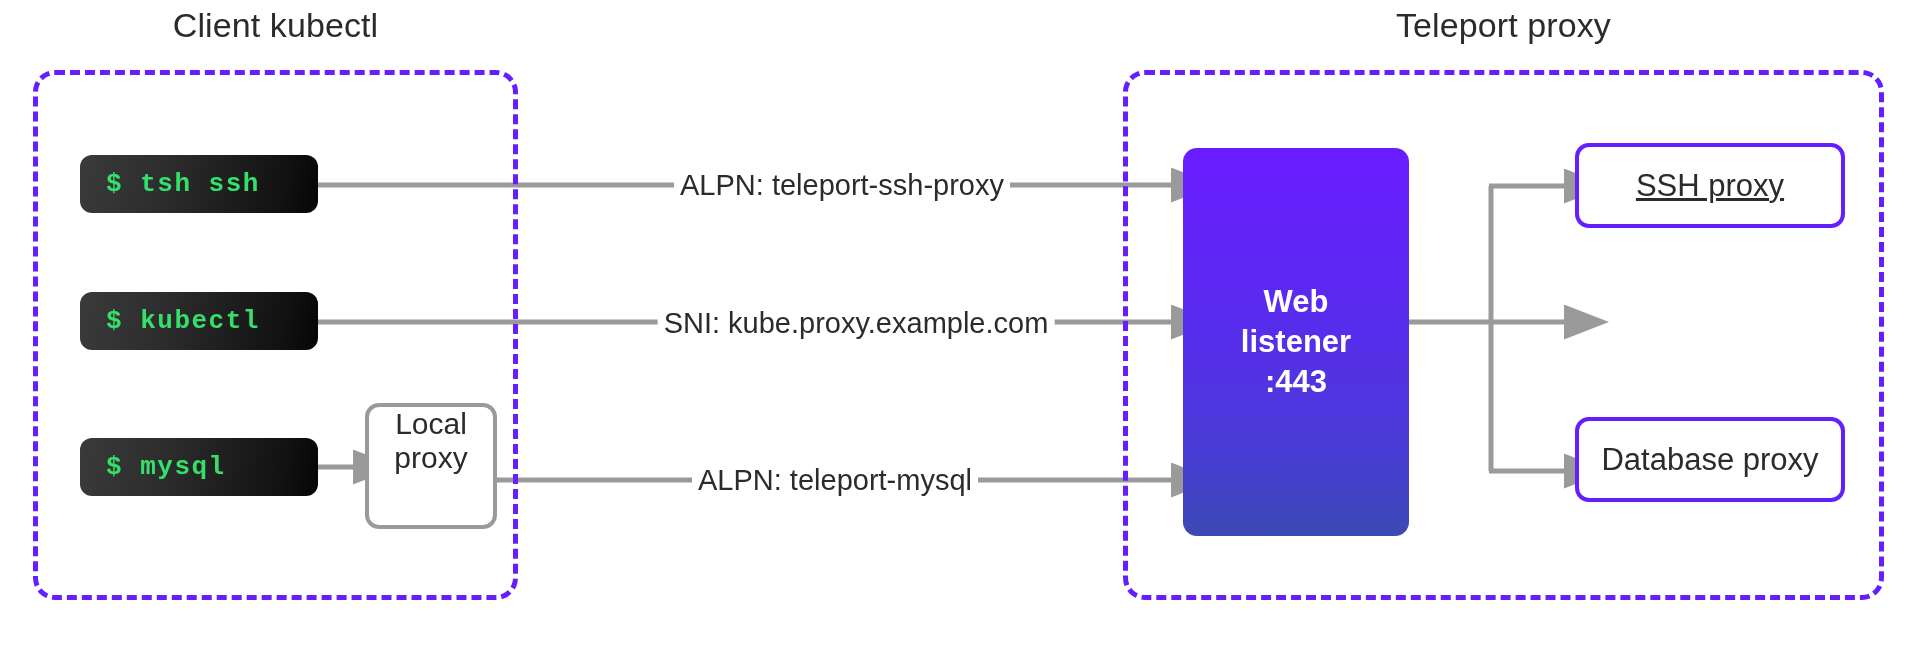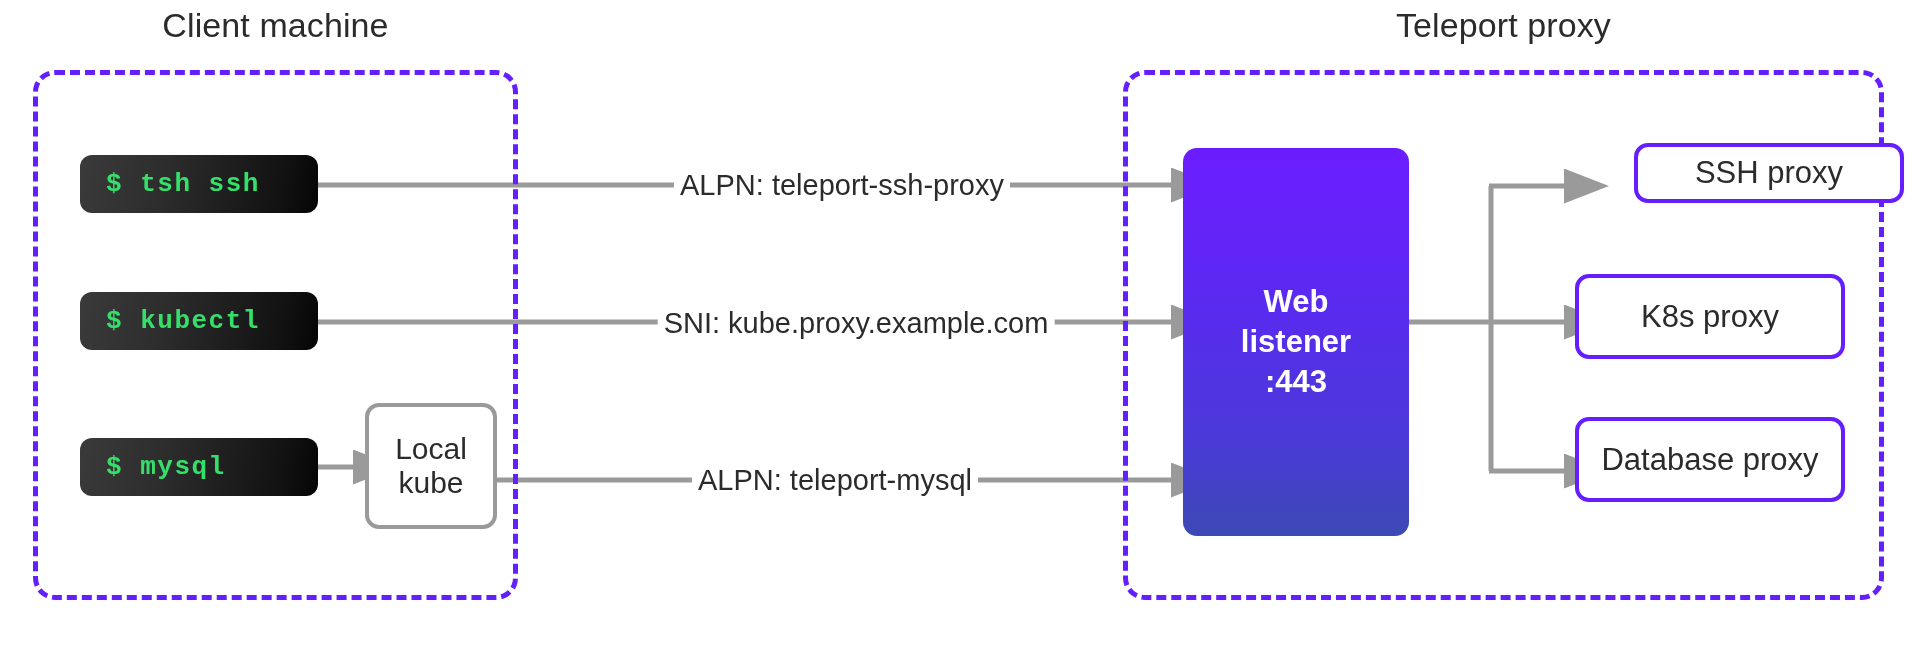--- a/index.html
+++ b/index.html
@@ -59,21 +59,21 @@
   }
 
   
   .greybox {
     position: absolute;
     border: 4px solid #9a9a9a;
     border-radius: 14px;
     background: #ffffff;
     box-sizing: border-box;
     display: flex;
-    align-items: center;
+    align-items: flex-start;
     justify-content: center;
     text-align: center;
     font-size: 30px;
     color: #2b2b2b;
     line-height: 1.12;
   }
 
   
   .proxybox {
     position: absolute;
@@ -158,64 +158,61 @@
       <line x1="1409" y1="322" x2="1566" y2="322" stroke="#9a9a9a" stroke-width="5" marker-end="url(#arrowhead)"></line>
 
       <line x1="1491" y1="186" x2="1491" y2="471" stroke="#9a9a9a" stroke-width="5"></line>
 
       <line x1="1489" y1="186" x2="1566" y2="186" stroke="#9a9a9a" stroke-width="5" marker-end="url(#arrowhead)"></line>
 
       <line x1="1489" y1="471" x2="1566" y2="471" stroke="#9a9a9a" stroke-width="5" marker-end="url(#arrowhead)"></line>
     </g>
   </svg>
 
-  <div class="zone-title" style="left:33px; top:6px; width:485px;">Client machine</div>
+  <div class="zone-title" style="left:33px; top:6px; width:485px;">Client kubectl</div>
   <div class="zone" style="left:33px; top:70px; width:485px; height:530px;"></div>
 
   <div class="terminal" style="left:80px; top:155px; width:238px;">
     <span>$ tsh ssh</span>
   </div>
 
   <div class="terminal" style="left:80px; top:292px; width:238px;">
     <span>$ kubectl</span>
   </div>
 
   <div class="terminal" style="left:80px; top:438px; width:238px;">
     <span>$ mysql</span>
   </div>
 
   <div class="greybox" style="left:365px; top:403px; width:132px; height:126px;">
     <div>
       <div>Local</div>
-      <div>kube</div>
+      <div>proxy</div>
     </div>
   </div>
 
   <div class="edge-label" style="left:842px; top:185px;">ALPN: teleport-ssh-proxy</div>
 
   <div class="edge-label" style="left:828px; top:323px;margin-left:28px;">SNI: kube.proxy.example.com</div>
 
   <div class="edge-label" style="left:835px; top:480px;">ALPN: teleport-mysql</div>
 
   <div class="zone-title" style="left:1123px; top:6px; width:761px;text-align:center;">Teleport proxy</div>
   <div class="zone" style="left:1123px; top:70px; width:761px; height:530px;"></div>
 
   <div class="listener" style="left:1183px; top:134px; width:226px; height:388px;margin-top:14px;">
     <div>
       <div>Web</div>
       <div>listener</div>
       <div>:443</div>
     </div>
   </div>
 
-  <div class="proxybox" style="left:1634px; top:143px; width:270px; height:60px;">
+  <div class="proxybox" style="left:1575px; top:143px; width:270px; height:85px;text-decoration:underline;">
     <span>SSH proxy</span>
   </div>
 
-  <div class="proxybox" style="left:1575px; top:274px; width:270px; height:85px;">
-    <span>K8s proxy</span>
-  </div>
 
   <div class="proxybox" style="left:1575px; top:417px; width:270px; height:85px;">
     <span>Database proxy</span>
   </div>
 
 </div>
 
 </body></html>

